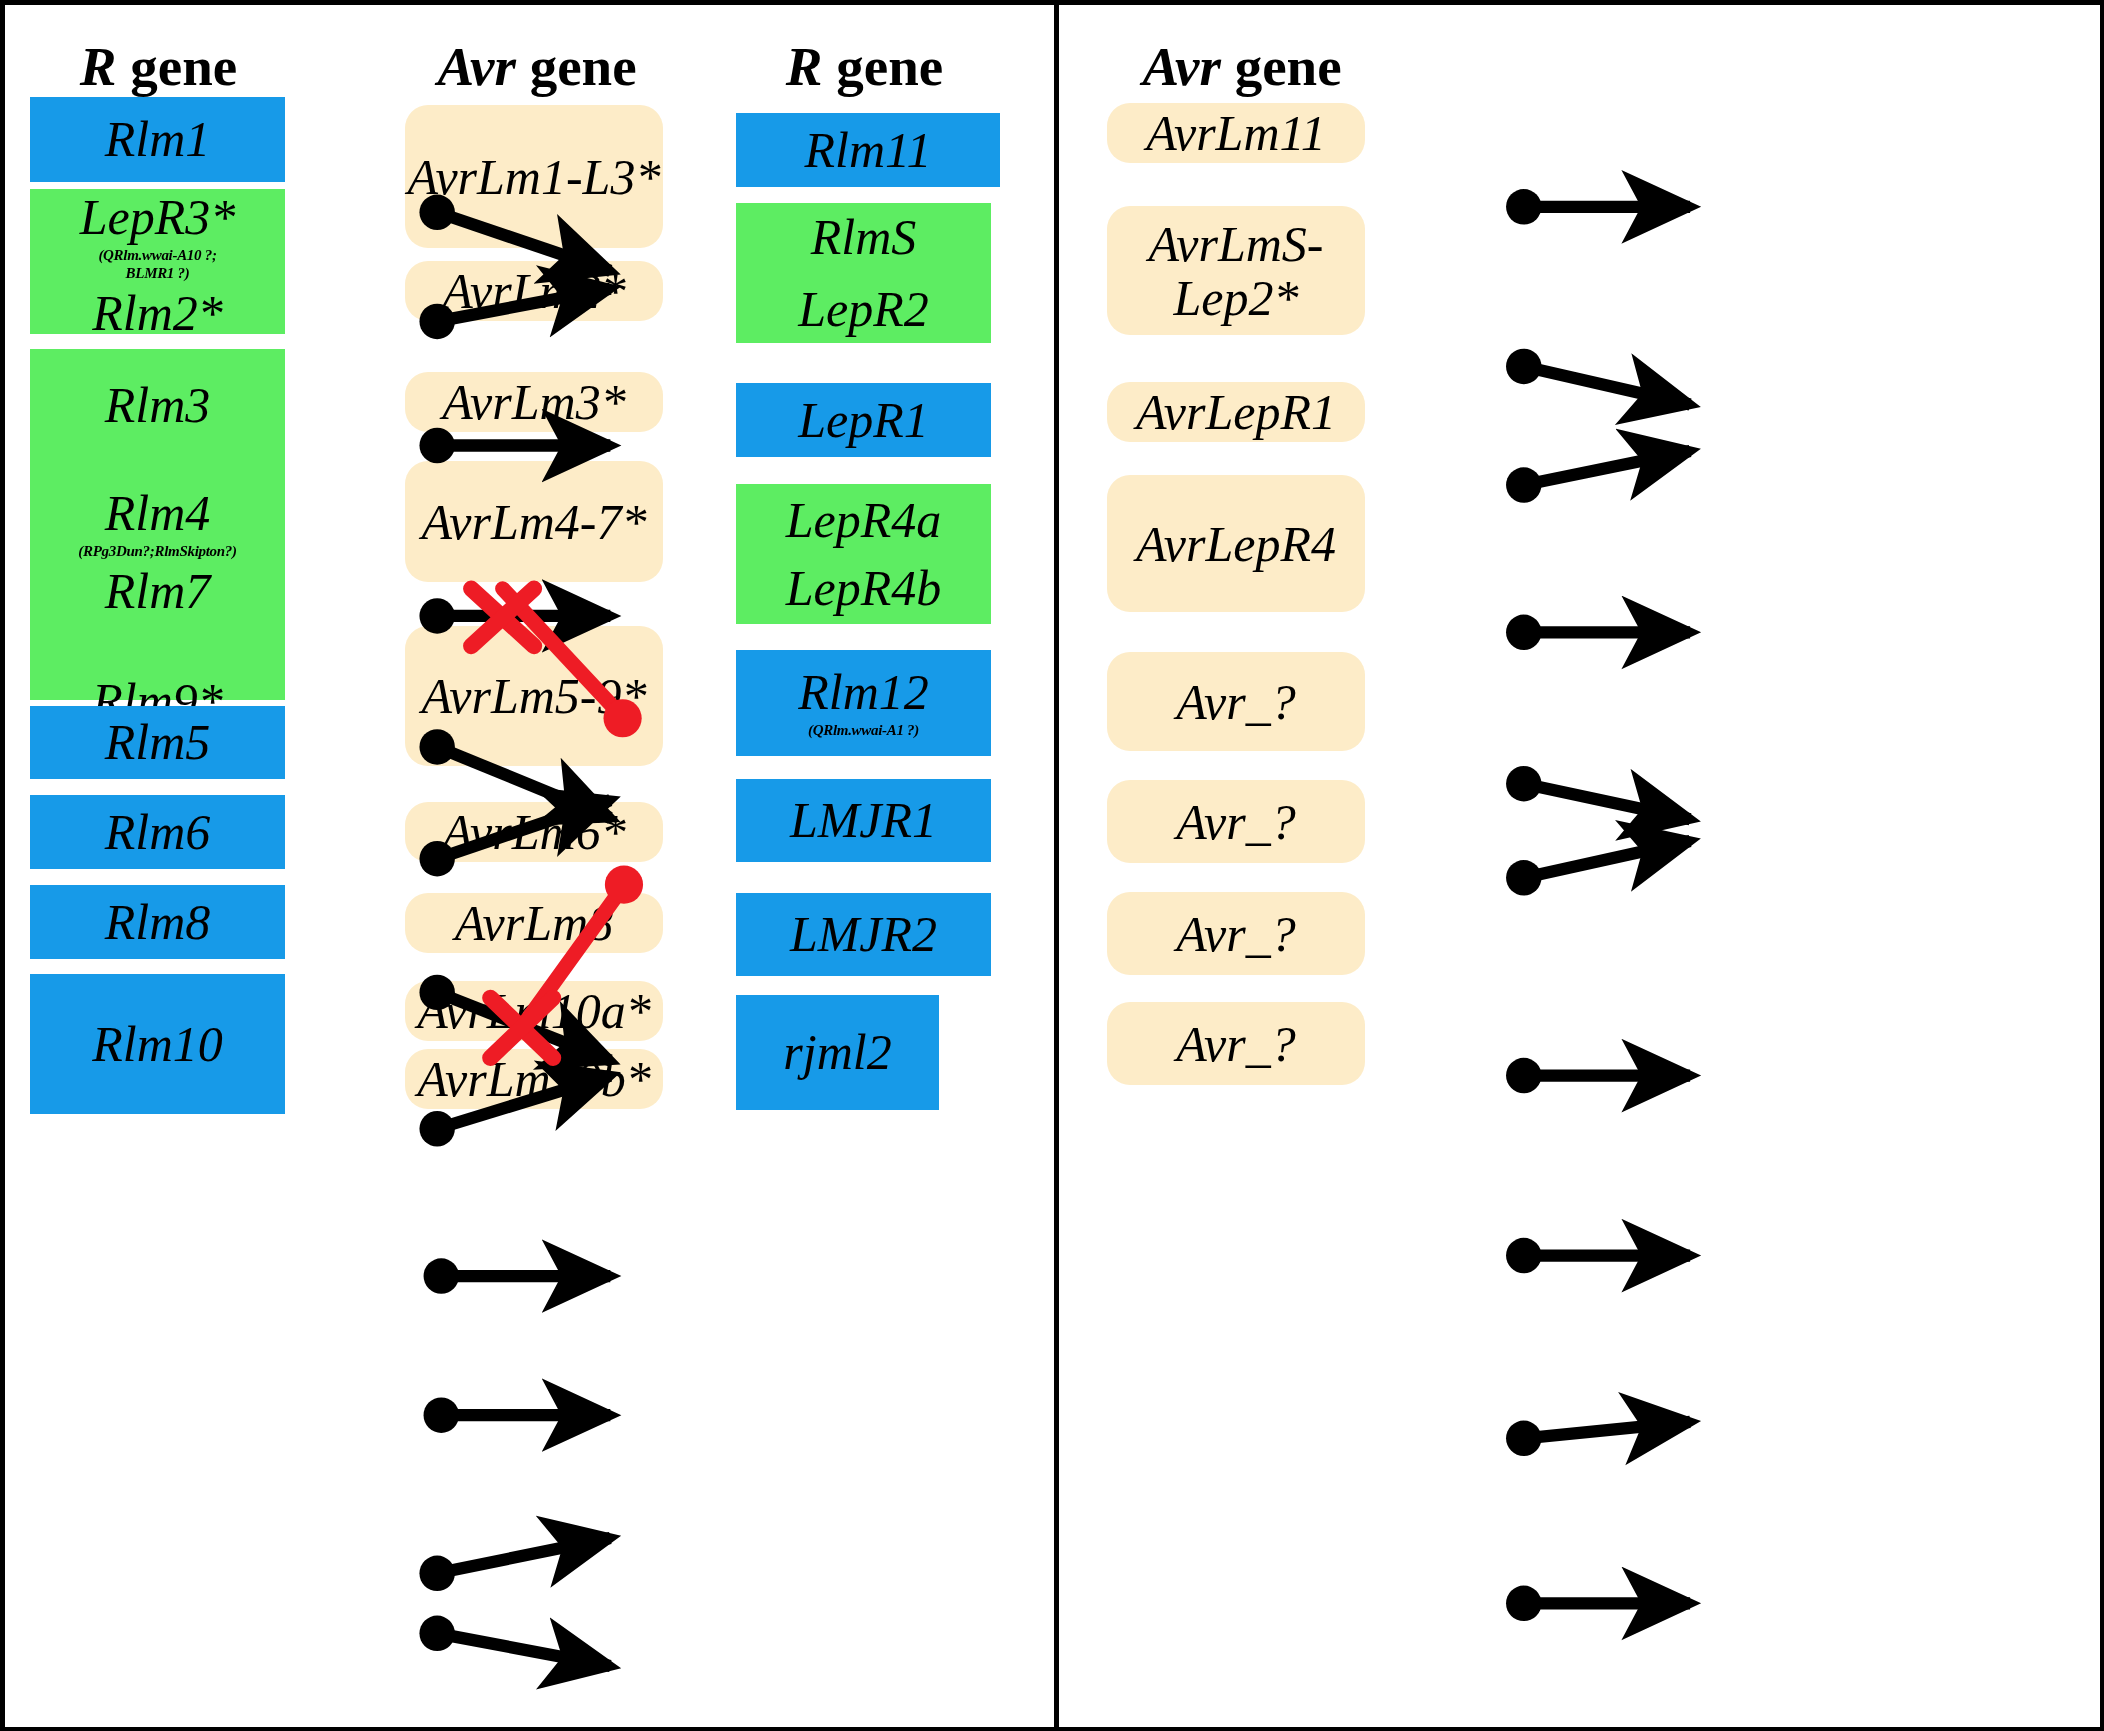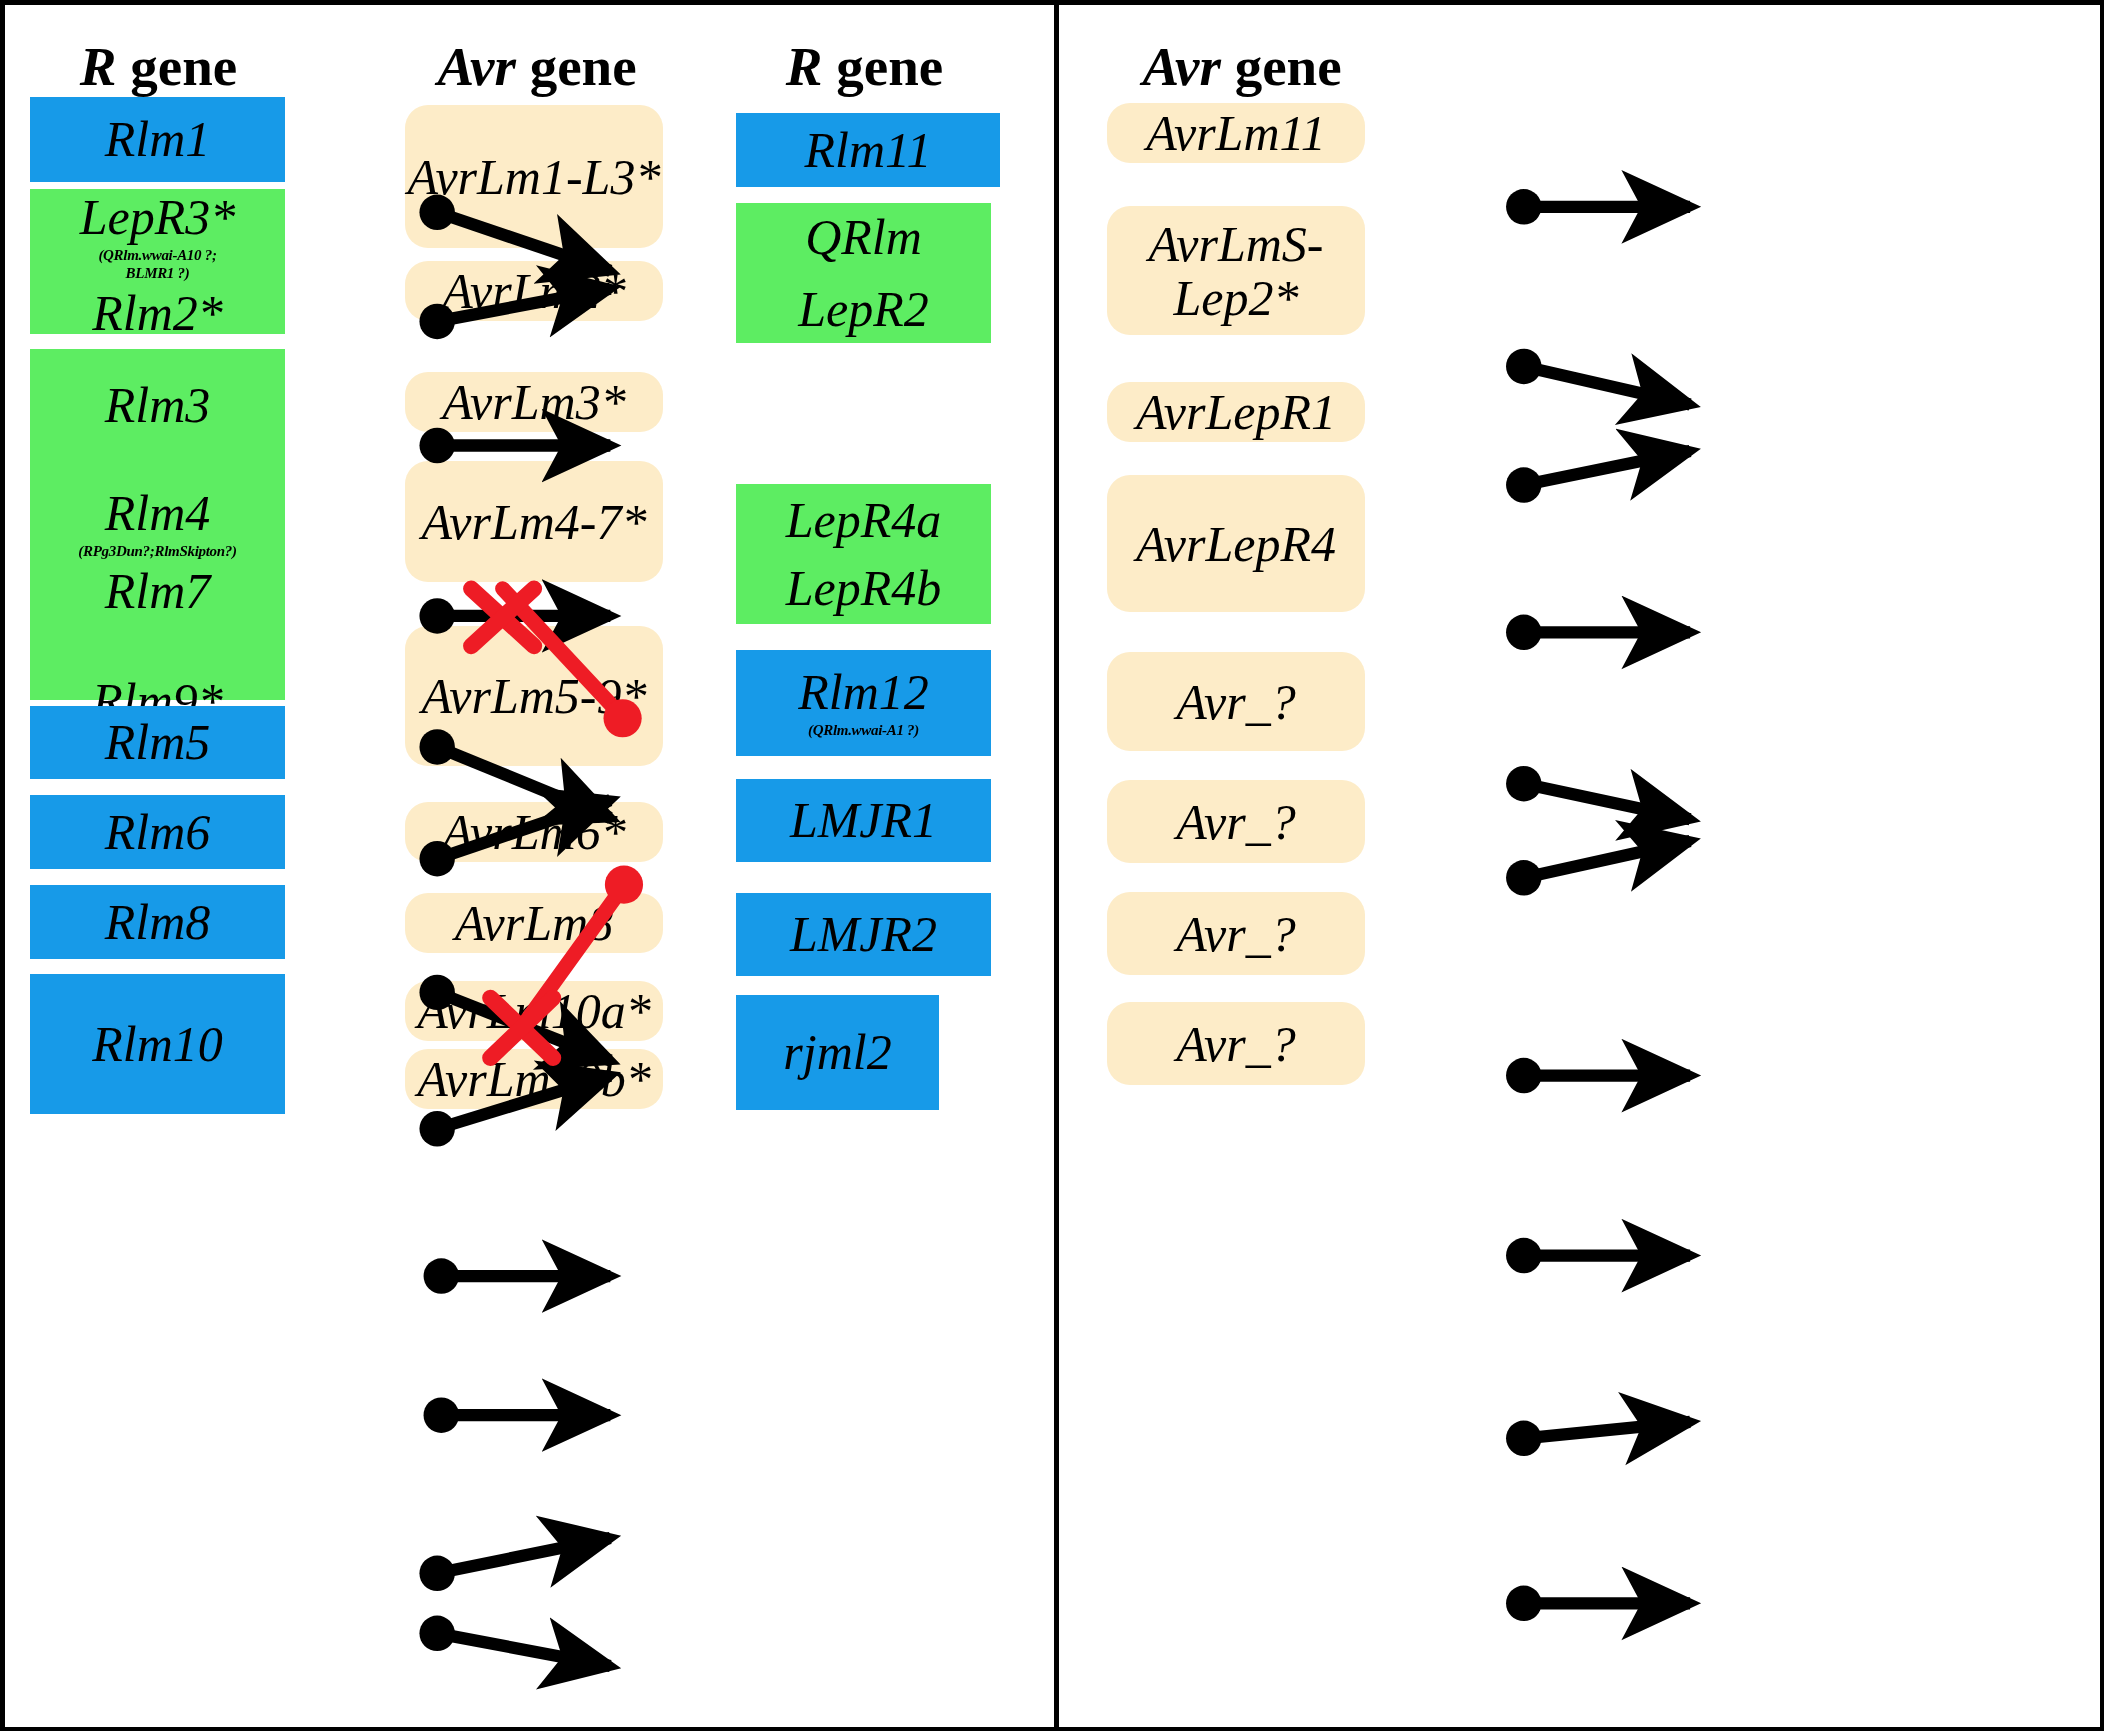--- a/index.html
+++ b/index.html
@@ -158,24 +158,27 @@
   </div>
   <div class="col-head" style="left:1104px;top:34px;width:266px;">
     <span>Avr</span><span class="plain"> gene</span>
   </div>
 
   <div class="rbox blue" style="left:731px;top:108px;width:264px;height:74px;">
     <span class="lbl">Rlm11</span>
   </div>
 
   <div class="rbox green" style="left:731px;top:198px;width:255px;height:140px;">
-    <span class="lbl">QRlm</span>
+    <span class="lbl">RlmS</span>
     <span class="lbl" style="margin-top:19.5px;">LepR2</span>
   </div>
 
+  <div class="rbox blue" style="left:731px;top:378px;width:255px;height:74px;">
+    <span class="lbl">LepR1</span>
+  </div>
 
   <div class="rbox green" style="left:731px;top:479px;width:255px;height:140px;">
     <span class="lbl">LepR4a</span>
     <span class="lbl" style="margin-top:16px;">LepR4b</span>
   </div>
 
   <div class="rbox blue" style="left:731px;top:645px;width:255px;height:106px;">
     <span class="lbl">Rlm12</span>
     <span class="sub">(QRlm.wwai-A1 ?)</span>
   </div>

